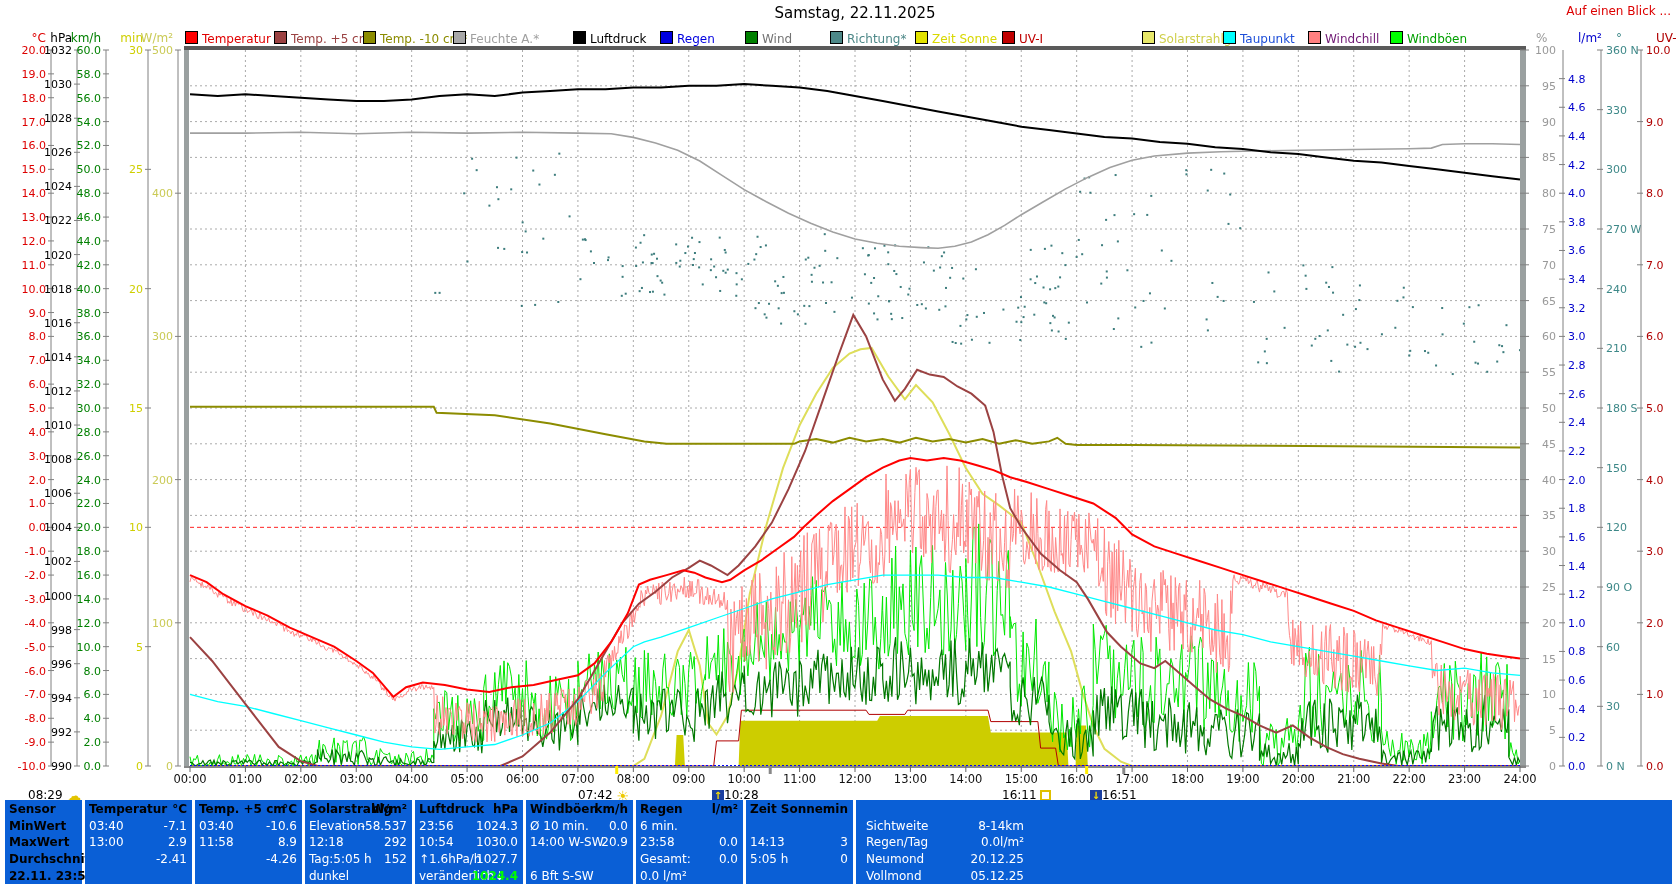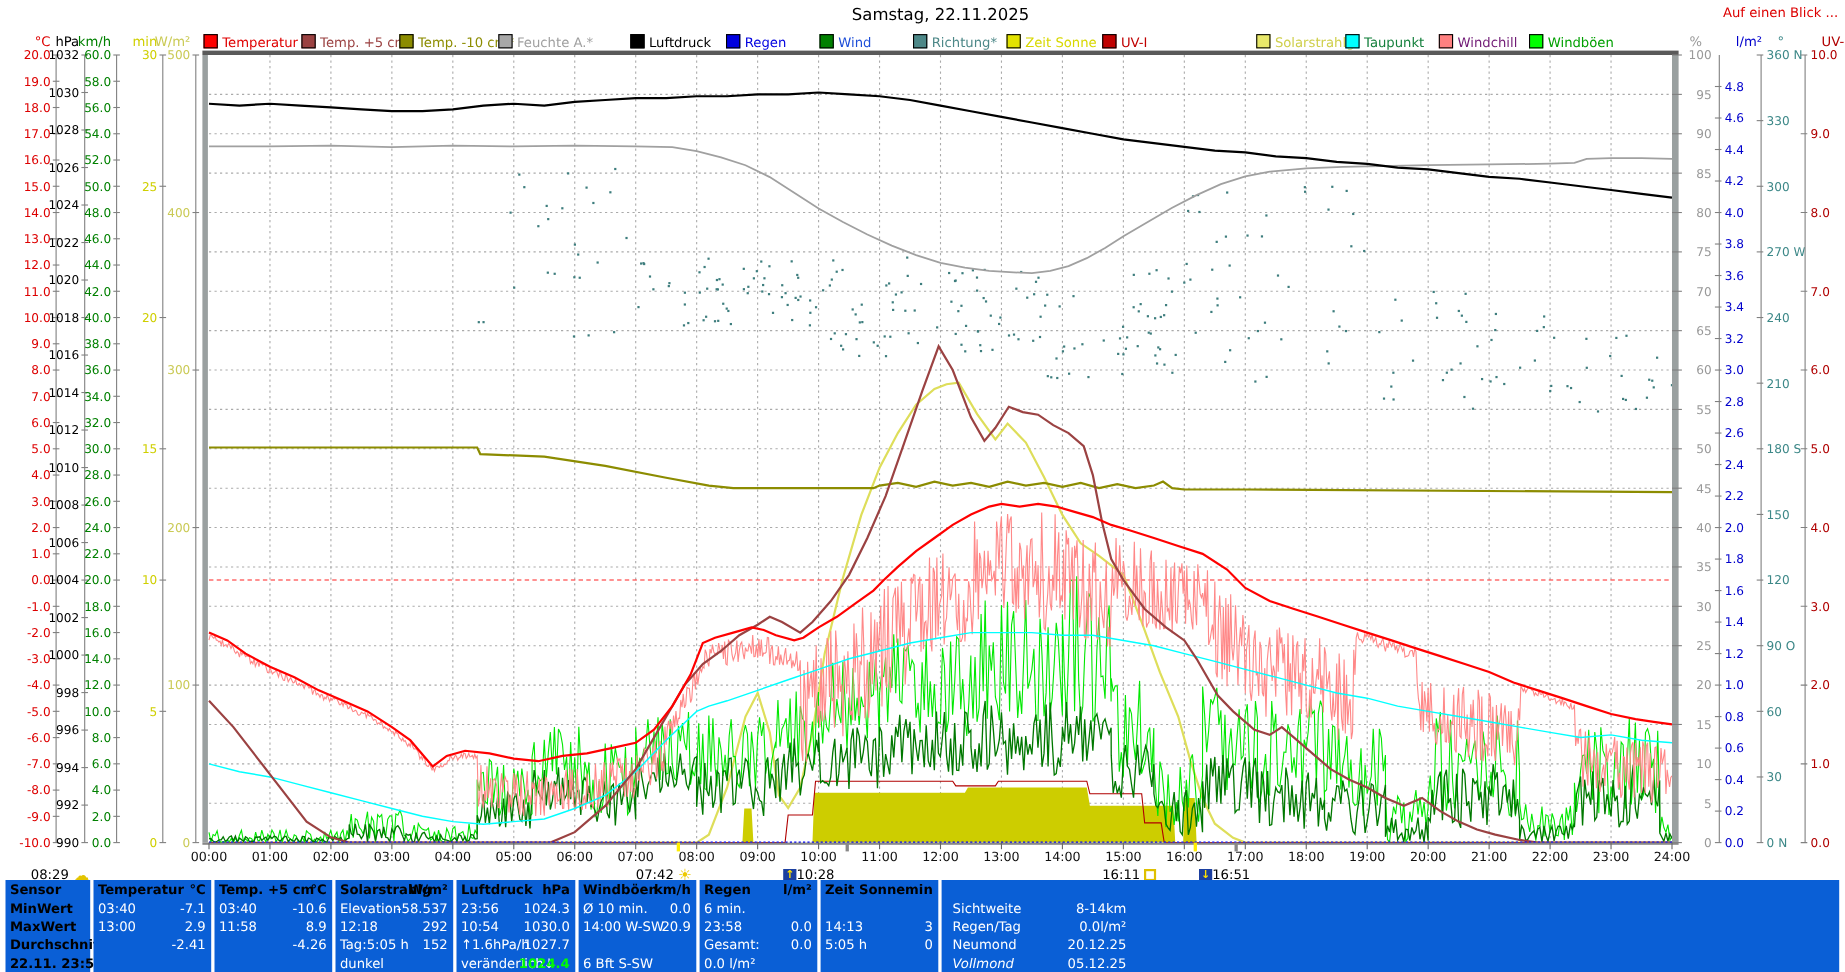--- a/index.html
+++ b/index.html
@@ -35,26 +35,26 @@
   <div class="title">Samstag, 22.11.2025</div>
   <div class="glance">Auf einen Blick ...</div>
 
   <div id="legend">
       <span class="legend-item" style="left: 185px;"><span class="lgbox" style="background: rgb(255, 0, 0);"></span><span style="color: rgb(224, 0, 0);">Temperatur</span></span>
       <span class="legend-item" style="left: 274px;"><span class="lgbox" style="background: rgb(155, 66, 66);"></span><span style="color: rgb(155, 66, 66);">Temp. +5 cm*</span></span>
       <span class="legend-item" style="left: 363px;"><span class="lgbox" style="background: rgb(140, 140, 0);"></span><span style="color: rgb(140, 140, 0);">Temp. -10 cm*</span></span>
       <span class="legend-item" style="left: 453px;"><span class="lgbox" style="background: rgb(168, 168, 168);"></span><span style="color: rgb(160, 160, 160);">Feuchte A.*</span></span>
       <span class="legend-item" style="left: 573px;"><span class="lgbox" style="background: rgb(0, 0, 0);"></span><span style="color: rgb(0, 0, 0);">Luftdruck</span></span>
       <span class="legend-item" style="left: 660px;"><span class="lgbox" style="background: rgb(0, 0, 224);"></span><span style="color: rgb(0, 0, 224);">Regen</span></span>
-      <span class="legend-item" style="left: 745px;"><span class="lgbox" style="background: rgb(0, 128, 0);"></span><span style="color: #1d4ed8;">Wind</span></span>
+      <span class="legend-item" style="left: 745px;"><span class="lgbox" style="background: rgb(0, 128, 0);"></span><span style="color: #737373;">Wind</span></span>
       <span class="legend-item" style="left: 830px;"><span class="lgbox" style="background: rgb(77, 136, 136);"></span><span style="color: rgb(77, 136, 136);">Richtung*</span></span>
       <span class="legend-item" style="left: 915px;"><span class="lgbox" style="background: rgb(226, 226, 0);"></span><span style="color: rgb(216, 216, 0);">Zeit Sonne</span></span>
       <span class="legend-item" style="left: 1002px;"><span class="lgbox" style="background: rgb(192, 0, 0);"></span><span style="color: rgb(192, 0, 0);">UV-I</span></span>
       <span class="legend-item" style="left: 1142px;"><span class="lgbox" style="background: rgb(232, 232, 106);"></span><span style="color: rgb(207, 207, 74);">Solarstrahlg</span></span>
-      <span class="legend-item" style="left: 1223px;"><span class="lgbox" style="background: rgb(0, 255, 255);"></span><span style="color: #15803d;">Taupunkt</span></span>
+      <span class="legend-item" style="left: 1223px;"><span class="lgbox" style="background: rgb(0, 255, 255);"></span><span style="color: #1d4ed8;">Taupunkt</span></span>
       <span class="legend-item" style="left: 1308px;"><span class="lgbox" style="background: rgb(255, 128, 128);"></span><span style="color: #701a75;">Windchill</span></span>
       <span class="legend-item" style="left: 1390px;"><span class="lgbox" style="background: rgb(0, 255, 0);"></span><span style="color: rgb(0, 160, 0);">Windböen</span></span>
     </div>
 
   <svg id="chart" width="1677" height="800">
       <line x1="190" y1="730.2" x2="1520" y2="730.2" stroke="#aaaaaa" stroke-width="1" stroke-dasharray="2 3"></line>
       <line x1="190" y1="694.4" x2="1520" y2="694.4" stroke="#aaaaaa" stroke-width="1" stroke-dasharray="2 3"></line>
       <line x1="190" y1="658.6" x2="1520" y2="658.6" stroke="#aaaaaa" stroke-width="1" stroke-dasharray="2 3"></line>
       <line x1="190" y1="622.8" x2="1520" y2="622.8" stroke="#aaaaaa" stroke-width="1" stroke-dasharray="2 3"></line>
       <line x1="190" y1="587" x2="1520" y2="587" stroke="#aaaaaa" stroke-width="1" stroke-dasharray="2 3"></line>
@@ -1020,18 +1020,18 @@
         </div>
         <div class="trow" style="top: 34.4px;">
           <span class="wht lbl" style="left: 10px;">Regen/Tag</span>
           <span class="wht val" style="right: auto; left: 110px; width: 58px; text-align: right; position: absolute;">0.0l/m²</span>
         </div>
         <div class="trow" style="top: 51.1px;">
           <span class="wht lbl" style="left: 10px;">Neumond</span>
           <span class="wht val" style="right: auto; left: 110px; width: 58px; text-align: right; position: absolute;">20.12.25</span>
         </div>
         <div class="trow" style="top: 67.8px;">
-          <span class="wht lbl" style="left: 10px; font-style: italic;">Vollmond</span>
+          <span class="wht lbl" style="left: 10px;">Vollmond</span>
           <span class="wht val" style="right: auto; left: 110px; width: 58px; text-align: right; position: absolute;">05.12.25</span>
         </div>
       </div>
     </div>
 </div>
 
 </body></html>

